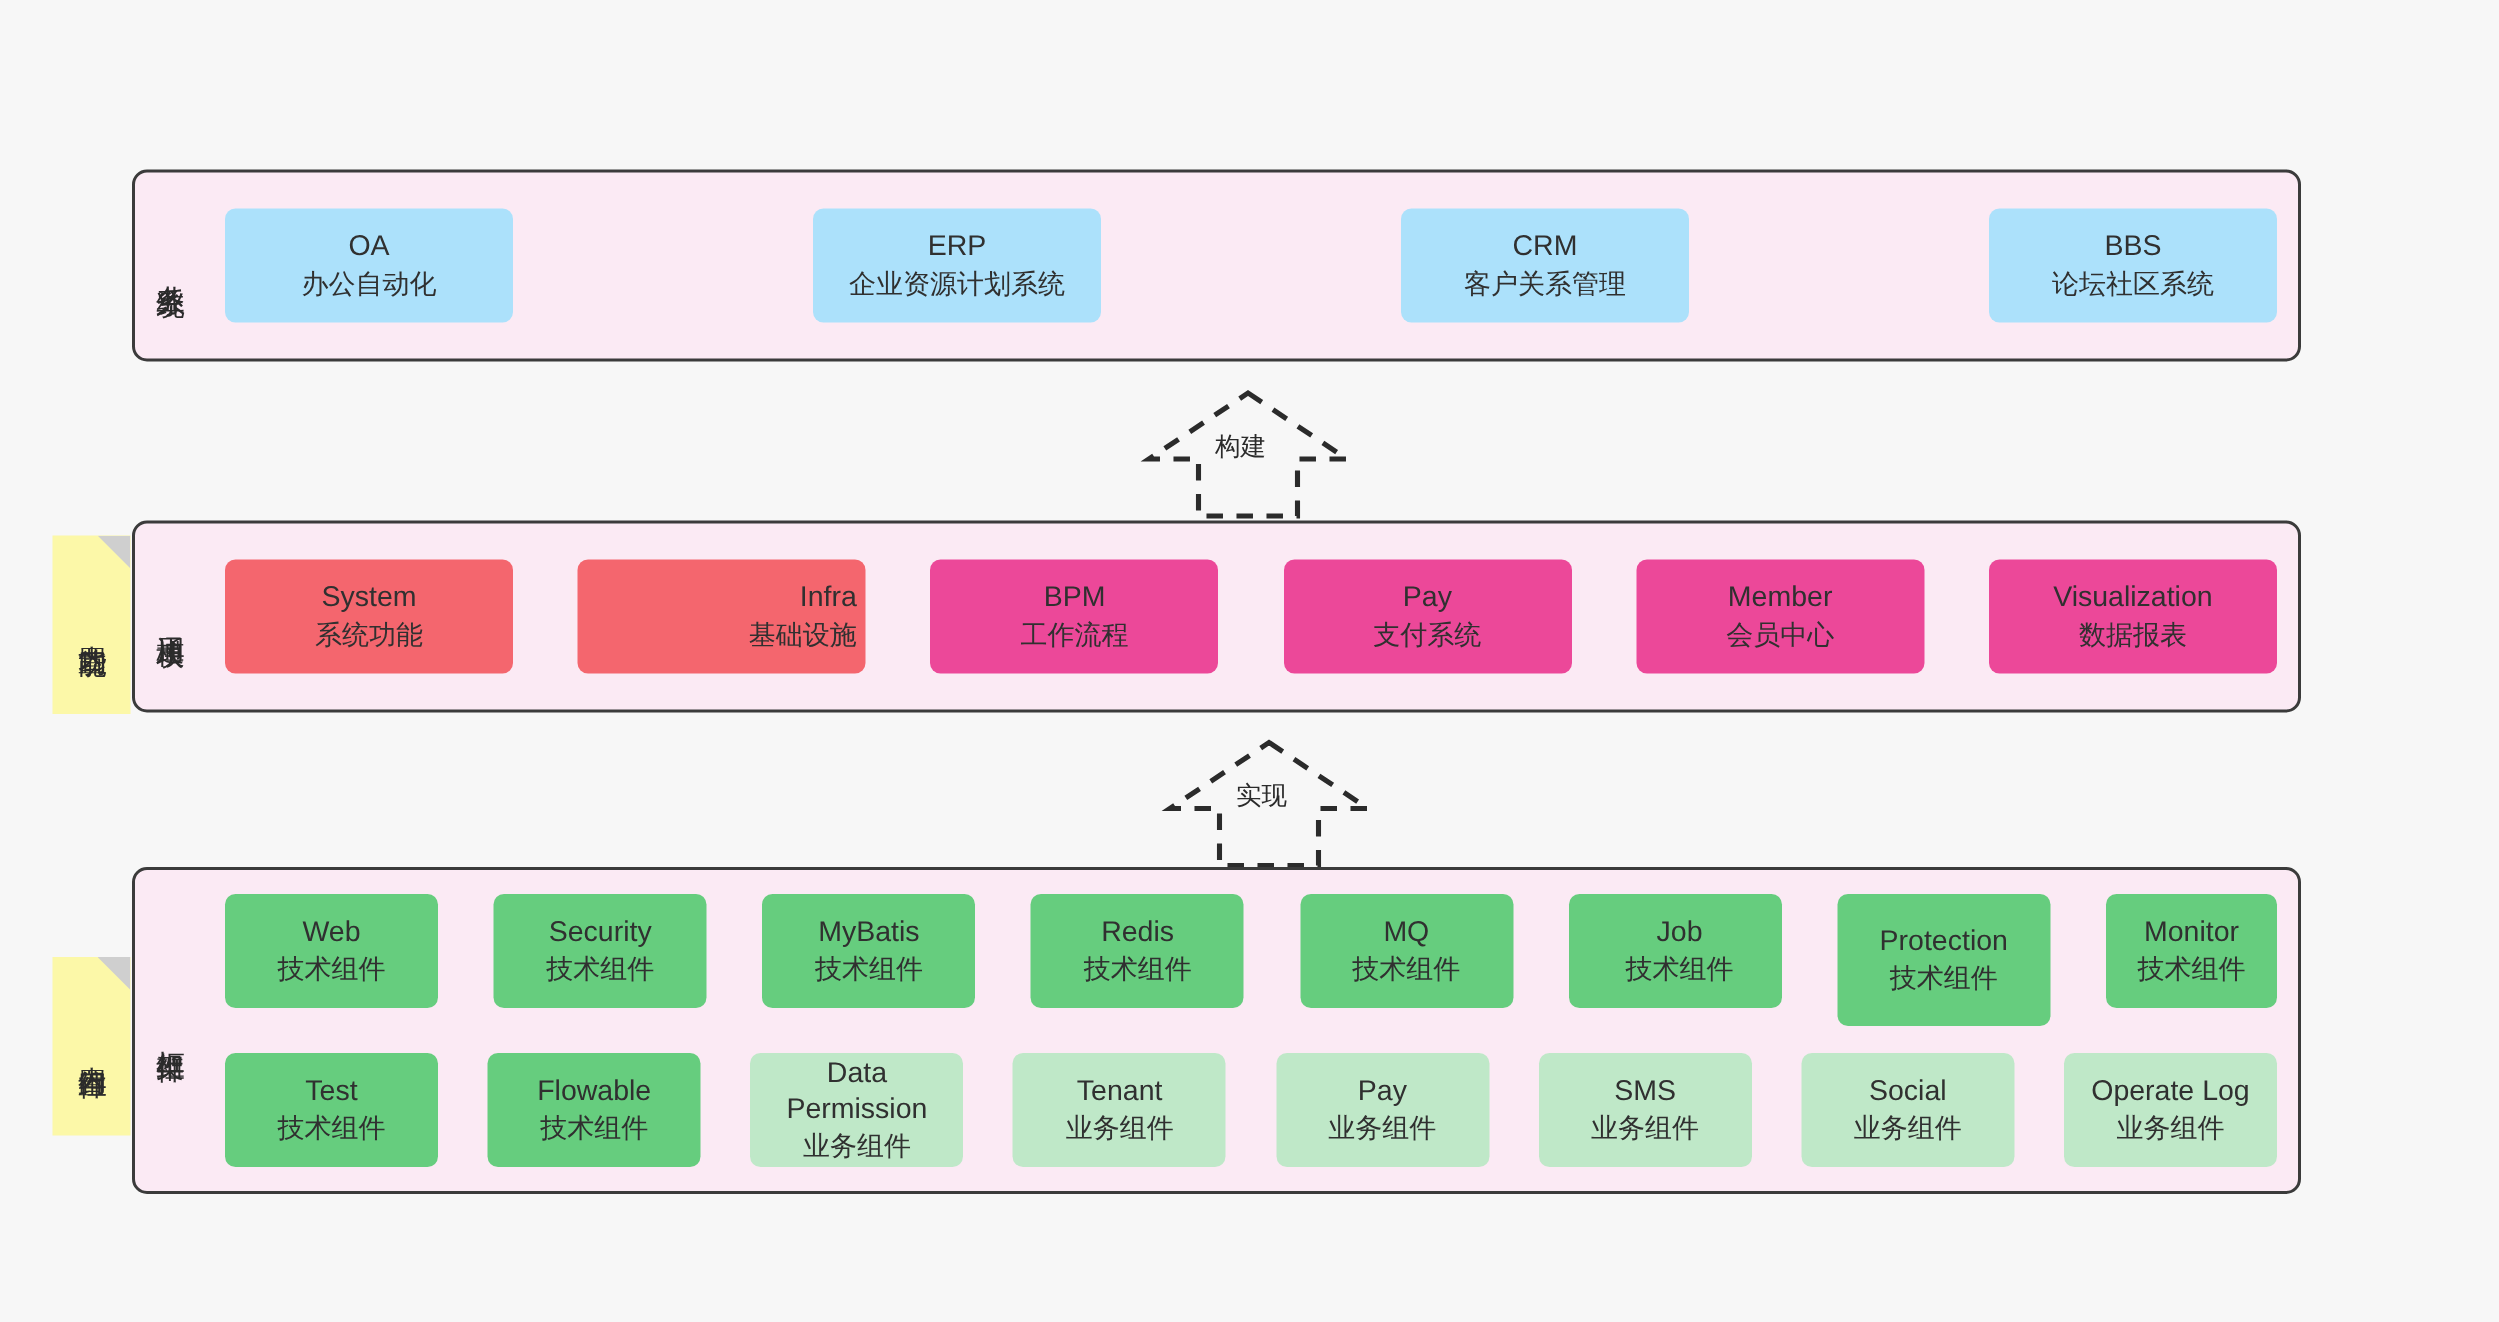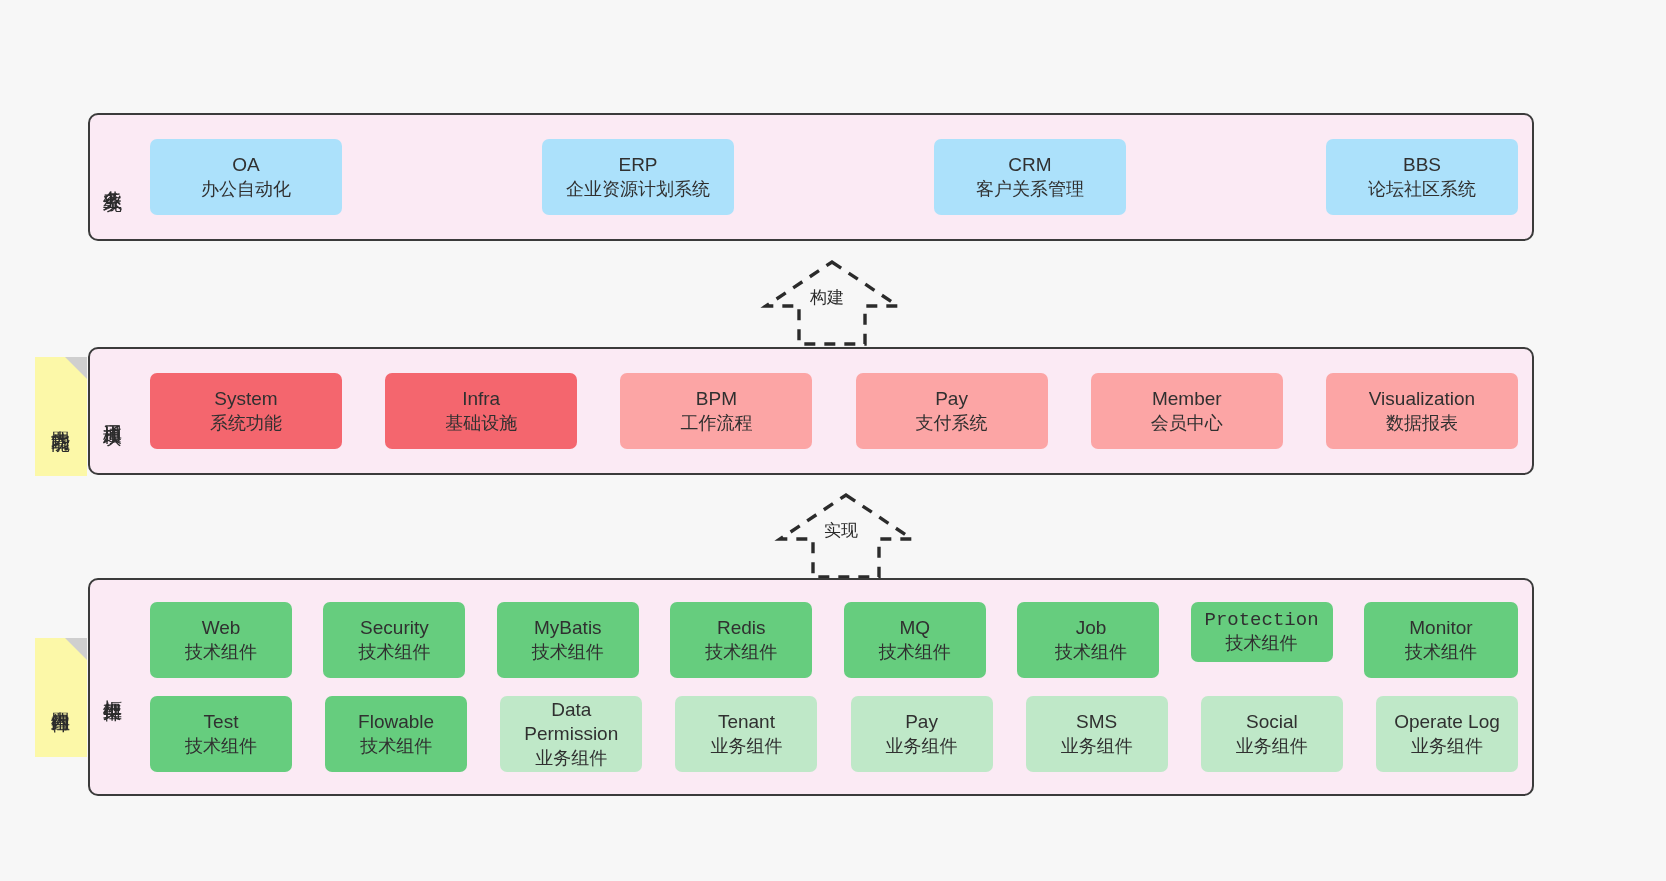--- a/index.html
+++ b/index.html
@@ -68,21 +68,21 @@
     text-align: center;
     color: #303030;
     line-height: 1.3;
     padding: 4px 6px;
   }
   .item .t-en { font-size: 19px; }
   .item .t-cn { font-size: 18px; }
 
   .biz   { background: #ace1fb; }
   .mod-on  { background: #f4666e; }
-  .mod-off { background: #fca5a5; }
+  .mod-off { background: #ec4899; }
   .tech  { background: #66cd7e; }
   .bizc  { background: #bfe8c8; }
 
   
   .note {
     position: absolute;
     box-sizing: border-box;
     background: #fcf8a8;
     display: flex;
     align-items: center;
@@ -162,21 +162,21 @@
   </div>
 
   <div class="band" id="band-modules" style="left:88px; top:347px; width:1446px; height:128px;">
     <div class="band-title">通用模块</div>
     <div class="band-body">
       <div class="band-row" id="row-modules">
           <div class="item mod-on" style="width: 192px; height: 76px;">
             <div class="t-en">System</div>
             <div class="t-cn">系统功能</div>
           </div>
-          <div class="item mod-on" style="width: 192px; height: 76px;">
+          <div class="item mod-on" style="width: 192px; height: 76px; align-items: flex-end;">
             <div class="t-en">Infra</div>
             <div class="t-cn">基础设施</div>
           </div>
           <div class="item mod-off" style="width: 192px; height: 76px;">
             <div class="t-en">BPM</div>
             <div class="t-cn">工作流程</div>
           </div>
           <div class="item mod-off" style="width: 192px; height: 76px;">
             <div class="t-en">Pay</div>
             <div class="t-cn">支付系统</div>
@@ -226,25 +226,25 @@
             <div class="t-cn">技术组件</div>
           </div>
           <div class="item tech" style="width: 142px; height: 76px;">
             <div class="t-en">MQ</div>
             <div class="t-cn">技术组件</div>
           </div>
           <div class="item tech" style="width: 142px; height: 76px; padding-left: 12px;">
             <div class="t-en">Job</div>
             <div class="t-cn">技术组件</div>
           </div>
-          <div class="item tech" style="width: 142px; height: 60px; font-family: Liberation Mono, monospace;">
+          <div class="item tech" style="width: 142px; height: 88px;">
             <div class="t-en">Protection</div>
             <div class="t-cn">技术组件</div>
           </div>
-          <div class="item tech" style="width: 154px; height: 76px;">
+          <div class="item tech" style="width: 114px; height: 76px;">
             <div class="t-en">Monitor</div>
             <div class="t-cn">技术组件</div>
           </div>
         </div>
       <div class="band-row" id="row-fw2">
           <div class="item tech" style="width: 142px; height: 76px;">
             <div class="t-en">Test</div>
             <div class="t-cn">技术组件</div>
           </div>
           <div class="item tech" style="width: 142px; height: 76px;">

